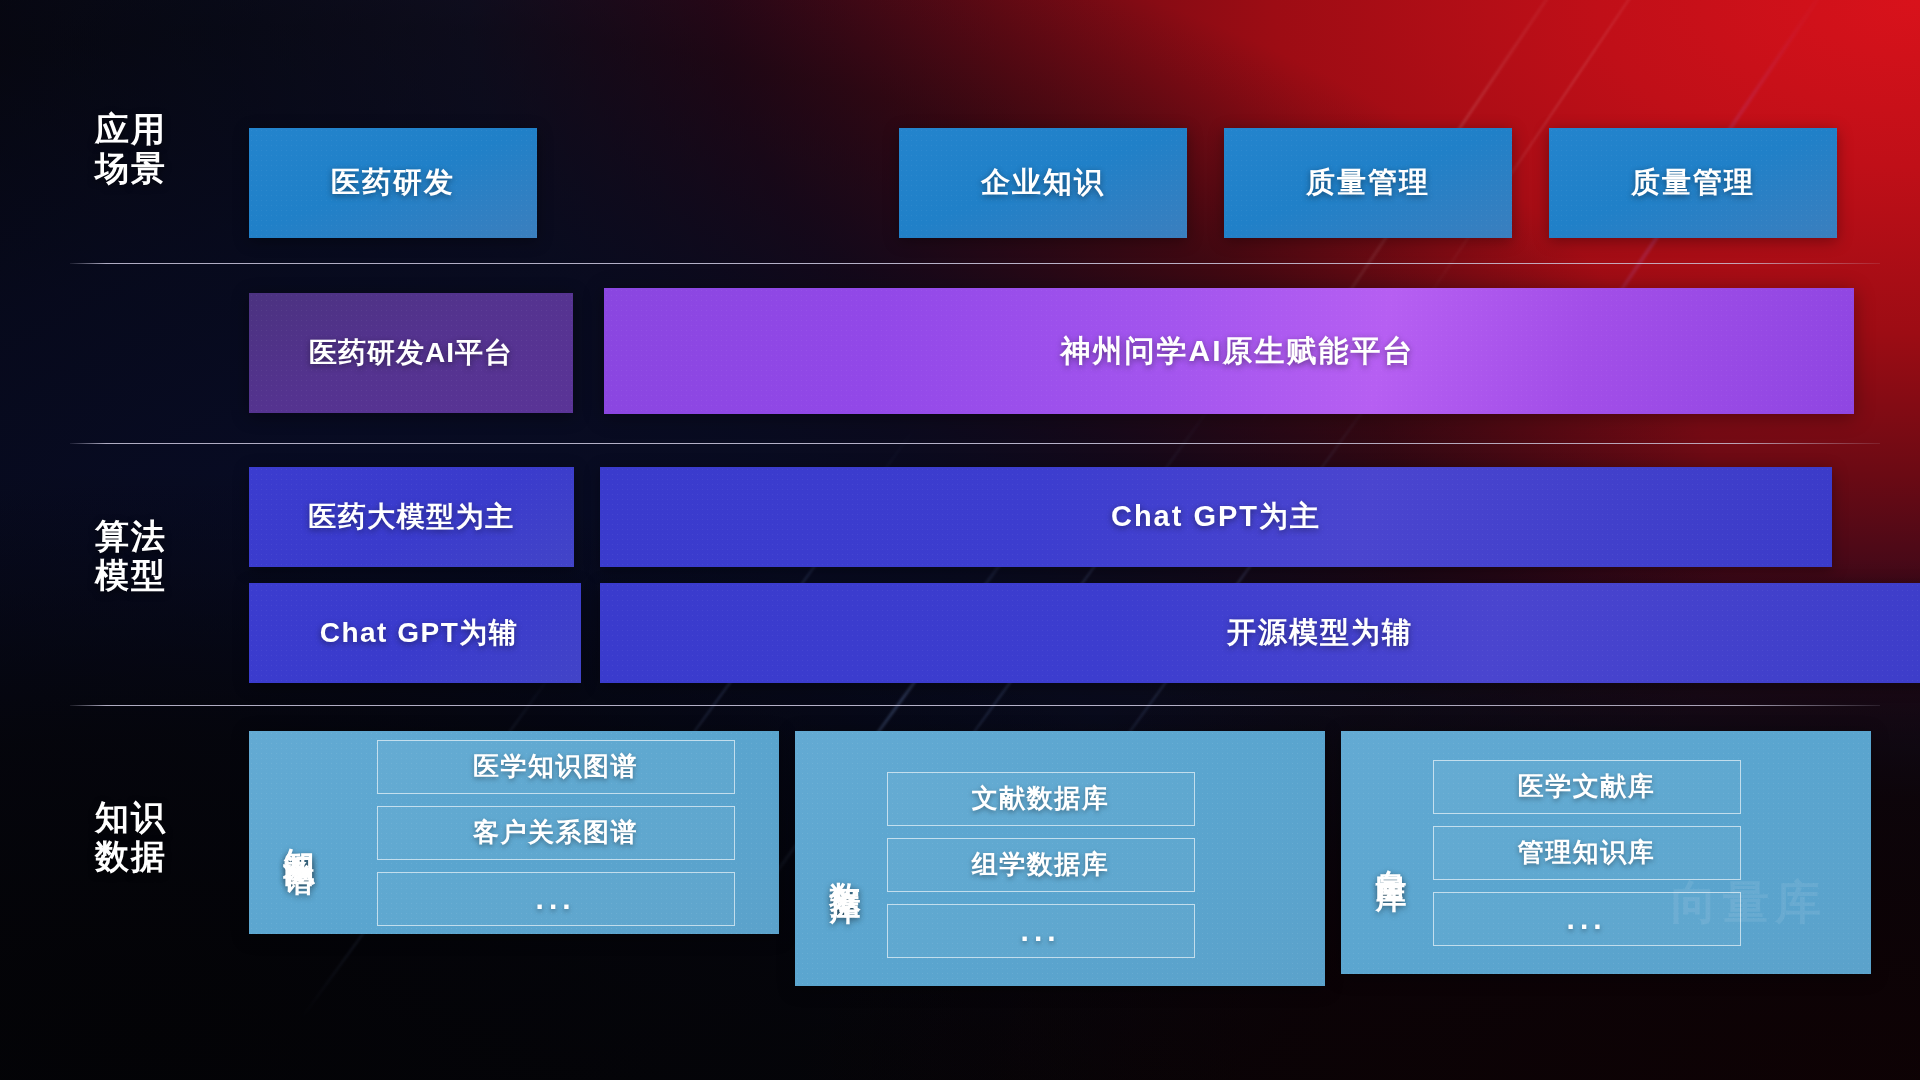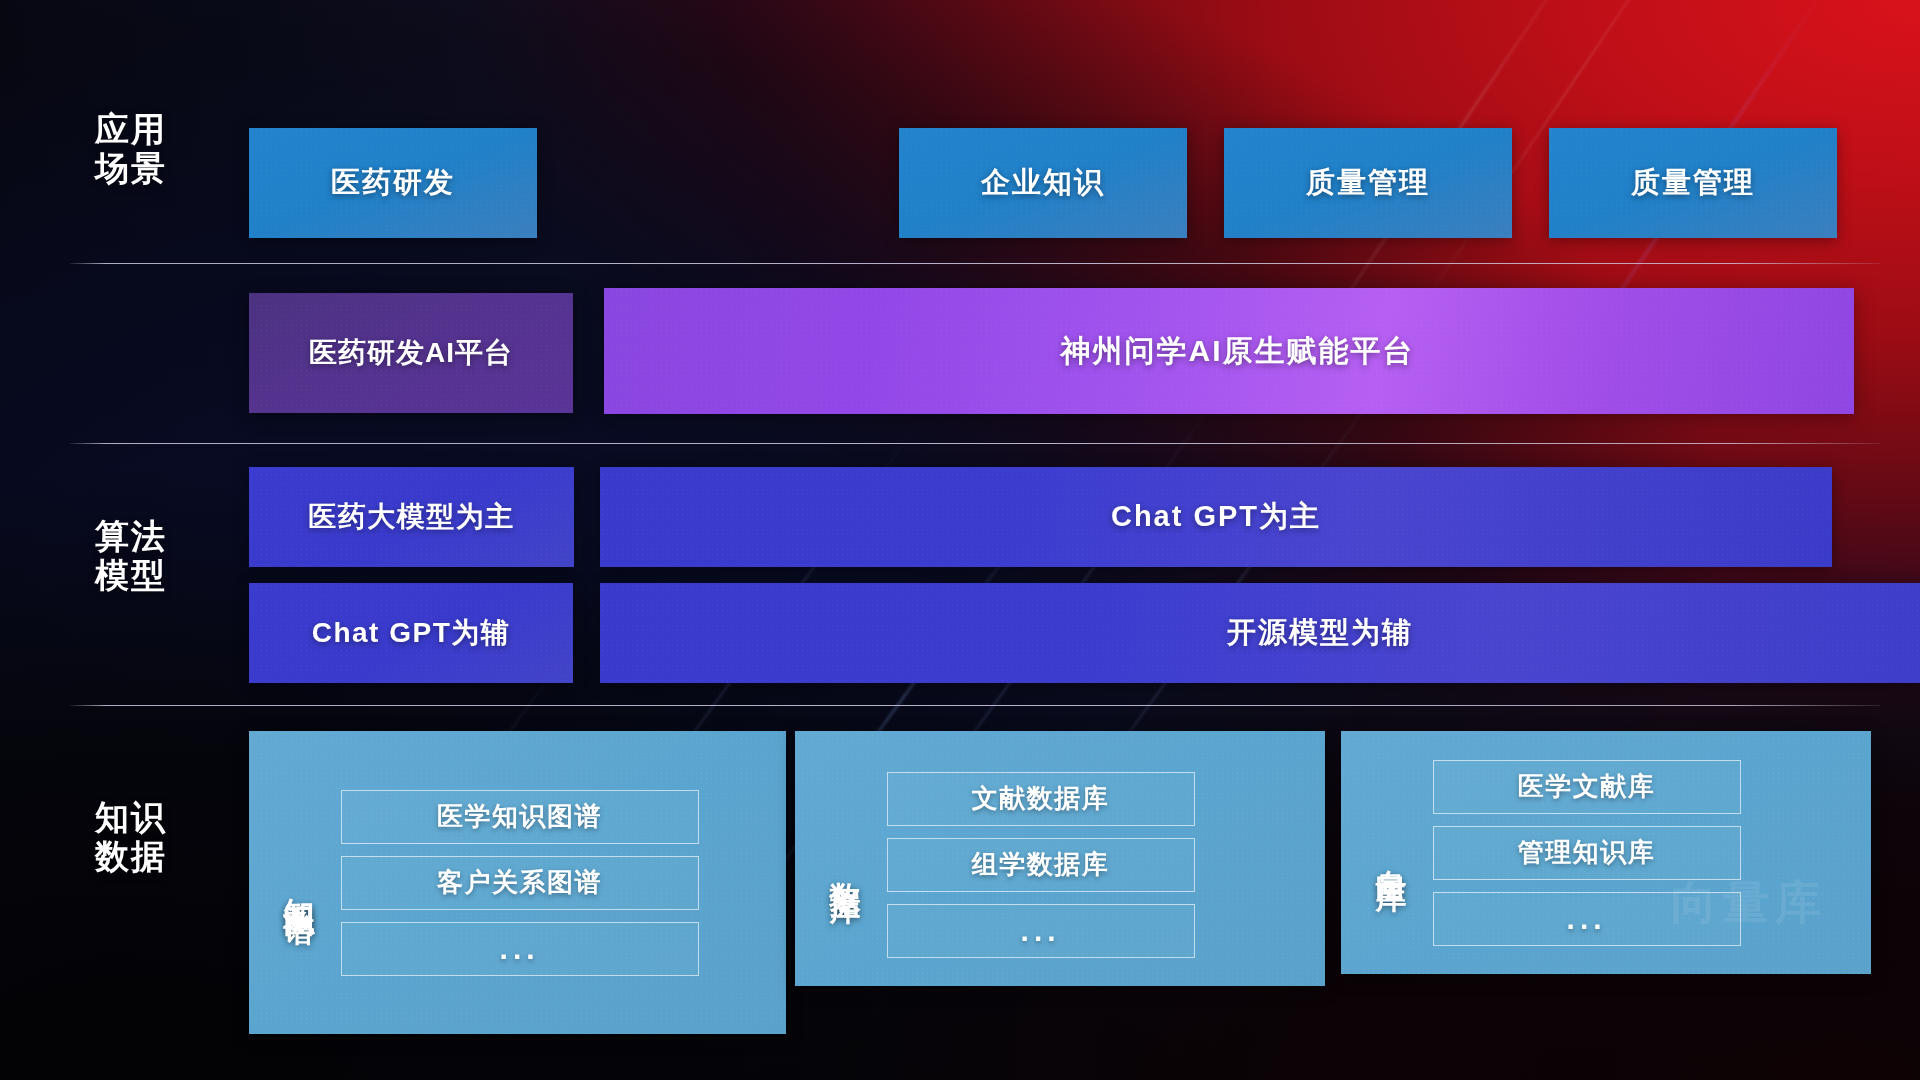--- a/index.html
+++ b/index.html
@@ -139,41 +139,41 @@
 
   <div class="rowlabel" style="left:95px;top:517px;width:160px;font-size:34px;">
     <div>算法</div>
     <div>模型</div>
   </div>
 
   <div class="cell algo" style="left:249px;top:467px;width:325px;height:100px;">
     <span class="dotted"></span>
     <span>医药大模型为主</span>
   </div>
-  <div class="cell algo" style="left:249px;top:583px;width:324px;height:100px;">
+  <div class="cell algo" style="left:249px;top:583px;width:324px;height:100px;padding-left:8px;">
     <span class="dotted"></span>
     <span>Chat GPT为辅</span>
   </div>
   <div class="cell algo-wide" style="left:600px;top:467px;width:1232px;height:100px;">
     <span class="dotted"></span>
     <span>Chat GPT为主</span>
   </div>
   <div class="cell algo-wide" style="left:600px;top:583px;width:1440px;height:100px;">
     <span class="dotted"></span>
     <span>开源模型为辅</span>
   </div>
 
   <div class="divider" style="top:705px;"></div>
 
   <div class="rowlabel" style="left:95px;top:798px;width:160px;font-size:34px;">
     <div>知识</div>
     <div>数据</div>
   </div>
 
-  <div class="kgroup" style="left:249px;top:731px;width:496px;height:303px;padding:0 7px 0 34px;">
+  <div class="kgroup" style="left:249px;top:731px;width:496px;height:203px;padding:0 0 0 34px;gap:36px;">
     <span class="dotted"></span>
     <div class="vlabel">知识图谱</div>
     <div class="kitems" style="margin-left:26px;width:358px;">
       <div class="kitem" style="height:52px;">
         <span>医学知识图谱</span>
       </div>
       <div class="kitem" style="height:52px;">
         <span>客户关系图谱</span>
       </div>
       <div class="kitem ellipsis" style="height:52px;">

